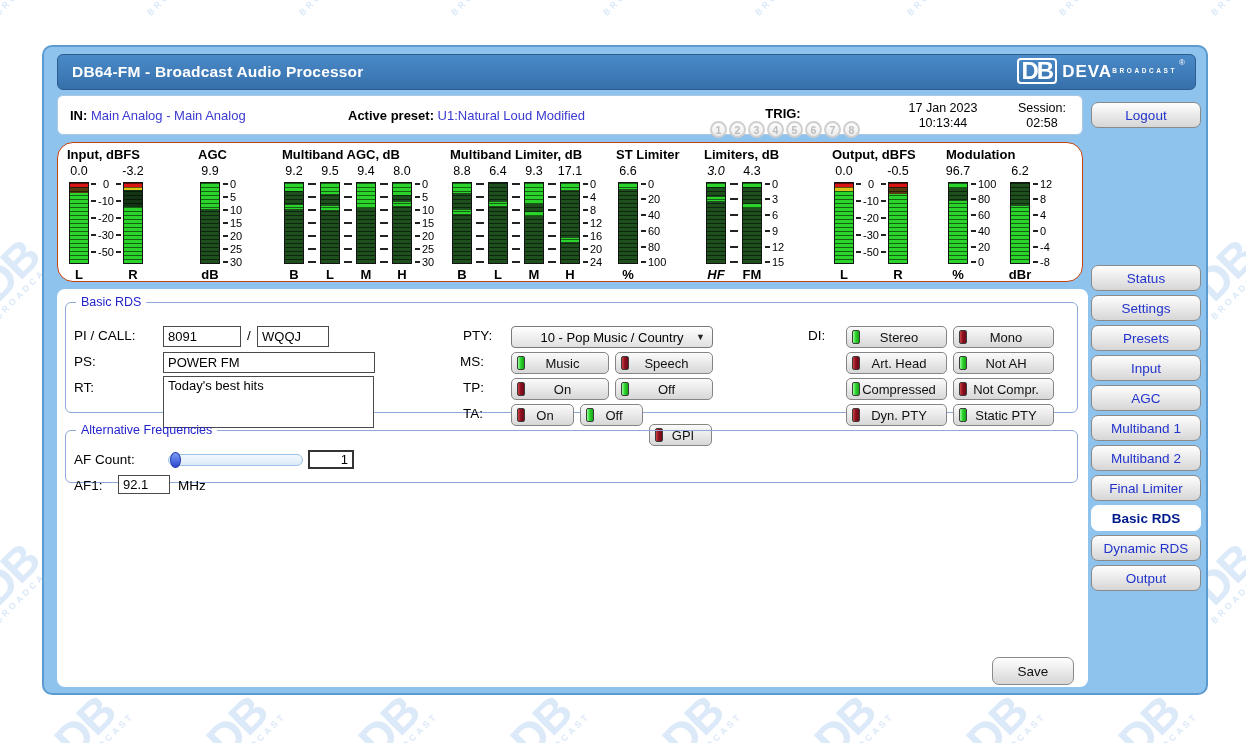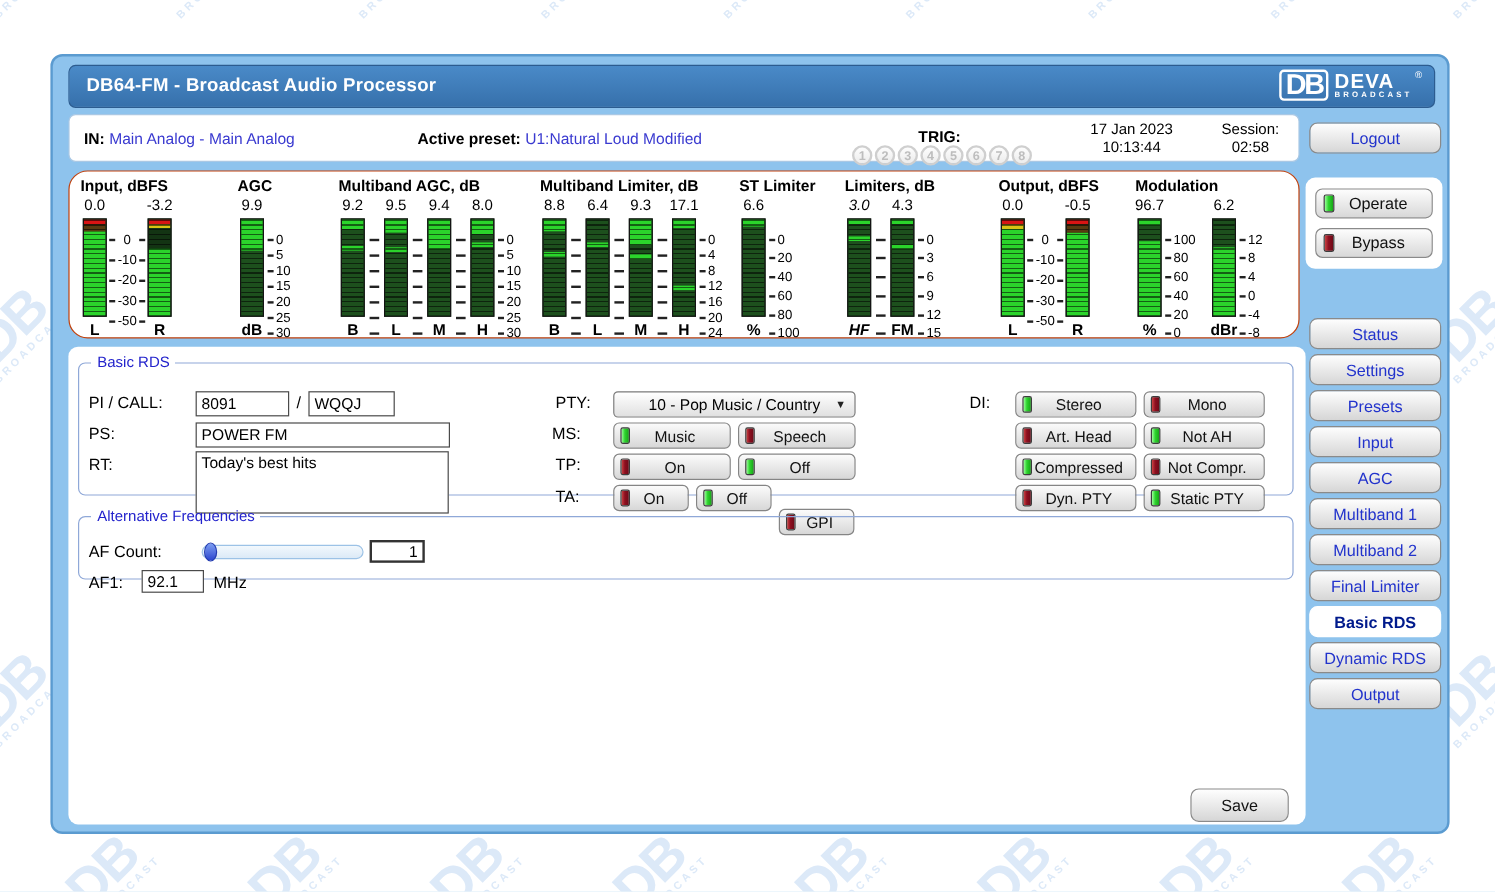--- a/index.html
+++ b/index.html
@@ -16,21 +16,21 @@
   #app { position:absolute; left:42px; top:45px; width:1166px; height:650px; z-index:2;
     background:#8ec3ed; border:2px solid #5b9bd0; border-radius:10px; }
 
   #titlebar { position:absolute; left:13px; top:7px; width:1139px; height:36px;
     background:linear-gradient(#4a8ac8,#3670ab); border:1px solid #2c5c90; border-radius:6px;
     display:flex; align-items:center; }
   #page-title { color:#fff; font-weight:bold; font-size:15.5px; padding-left:14px; letter-spacing:.2px; }
   #logo { position:absolute; right:10px; top:3px; display:flex; align-items:center; color:#fff; }
   .logo-db { font-size:24px; font-weight:900; letter-spacing:-2px; border:2px solid #fff; border-radius:4px;
     padding:0 3px; line-height:22px; margin-right:5px; }
-  .logo-text { display:flex; flex-direction:column; line-height:1; }
+  .logo-text { display:flex; line-height:1;align-items:center; }
   .logo-name { font-size:17px; font-weight:900; letter-spacing:1px; }
   .logo-broadcast { font-size:6.5px; font-weight:bold; letter-spacing:2.6px; margin-top:1px; }
   .logo-reg { font-size:8px; align-self:flex-start; margin-left:2px; }
 
   
   #infobar { position:absolute; left:13px; top:48px; width:1026px; height:40px;
     background:#fff; border:1px solid #aac8e4; border-radius:6px; font-size:13px; }
   .ib-label { font-weight:bold; }
   .ib-value { color:#3a3ad0; }
   #in-group { position:absolute; left:12px; top:12px; }
@@ -64,21 +64,21 @@
   
   #nav { position:absolute; left:1047px; top:218px; width:110px; }
   .nav-btn { width:110px; height:26px; margin-bottom:4px; }
   .nav-btn.active { background:#fff; border-color:#fff; color:#001a8c; font-weight:bold; }
 
   
   #meters-panel { position:absolute; left:13px; top:95px; width:1026px; height:140px;
     background:#fff; border:1px solid #c2410c; border-radius:16px; }
   .mgroup { position:absolute; top:4px; }
   .mtitle { font-weight:bold; font-size:13px; white-space:nowrap; height:17px; }
-  .mrow { display:flex; align-items:flex-end; }
+  .mrow { display:flex; align-items:flex-start; }
   .mcol { display:flex; flex-direction:column; align-items:center; }
   .mval { height:18px; font-size:12.5px; white-space:nowrap; }
   .mbar { width:20px; height:82px; position:relative; border:1px solid #141414; background:#143814; overflow:hidden; }
   .mreg { position:absolute; left:0; right:0; }
   .r-bright { background:#2bd42b; } .r-dim { background:#1d501d; } .r-dark { background:#133413; }
   .r-red { background:#d81414; } .r-yellow { background:#d8c414; } .r-brown { background:#573a10; }
   .mled { position:absolute; inset:0;
     background:repeating-linear-gradient(to bottom, rgba(0,0,0,.55) 0px, rgba(0,0,0,.55) 1px, transparent 1px, transparent 4px); }
   .mlab { height:16px; font-weight:bold; font-size:13px; padding-top:3px; }
   .mscale { height:82px; position:relative; width:100%; margin-top:18px; }
@@ -371,30 +371,20 @@
       <div>10:13:44</div>
     </div>
     <div id="session-group">
       <div>Session:</div>
       <div>02:58</div>
     </div>
   </div>
 
   <div id="logout-btn" class="btn">Logout</div>
 
-  <div id="mode-panel">
-    <div id="operate-btn" class="mode-btn">
-      <span class="led led-green"></span>
-      <span class="mode-lab">Operate</span>
-    </div>
-    <div id="bypass-btn" class="mode-btn">
-      <span class="led led-red"></span>
-      <span class="mode-lab">Bypass</span>
-    </div>
-  </div>
 
   <div id="nav">
       <div class="btn nav-btn">Status</div>
       <div class="btn nav-btn">Settings</div>
       <div class="btn nav-btn">Presets</div>
       <div class="btn nav-btn">Input</div>
       <div class="btn nav-btn">AGC</div>
       <div class="btn nav-btn">Multiband 1</div>
       <div class="btn nav-btn">Multiband 2</div>
       <div class="btn nav-btn">Final Limiter</div>

